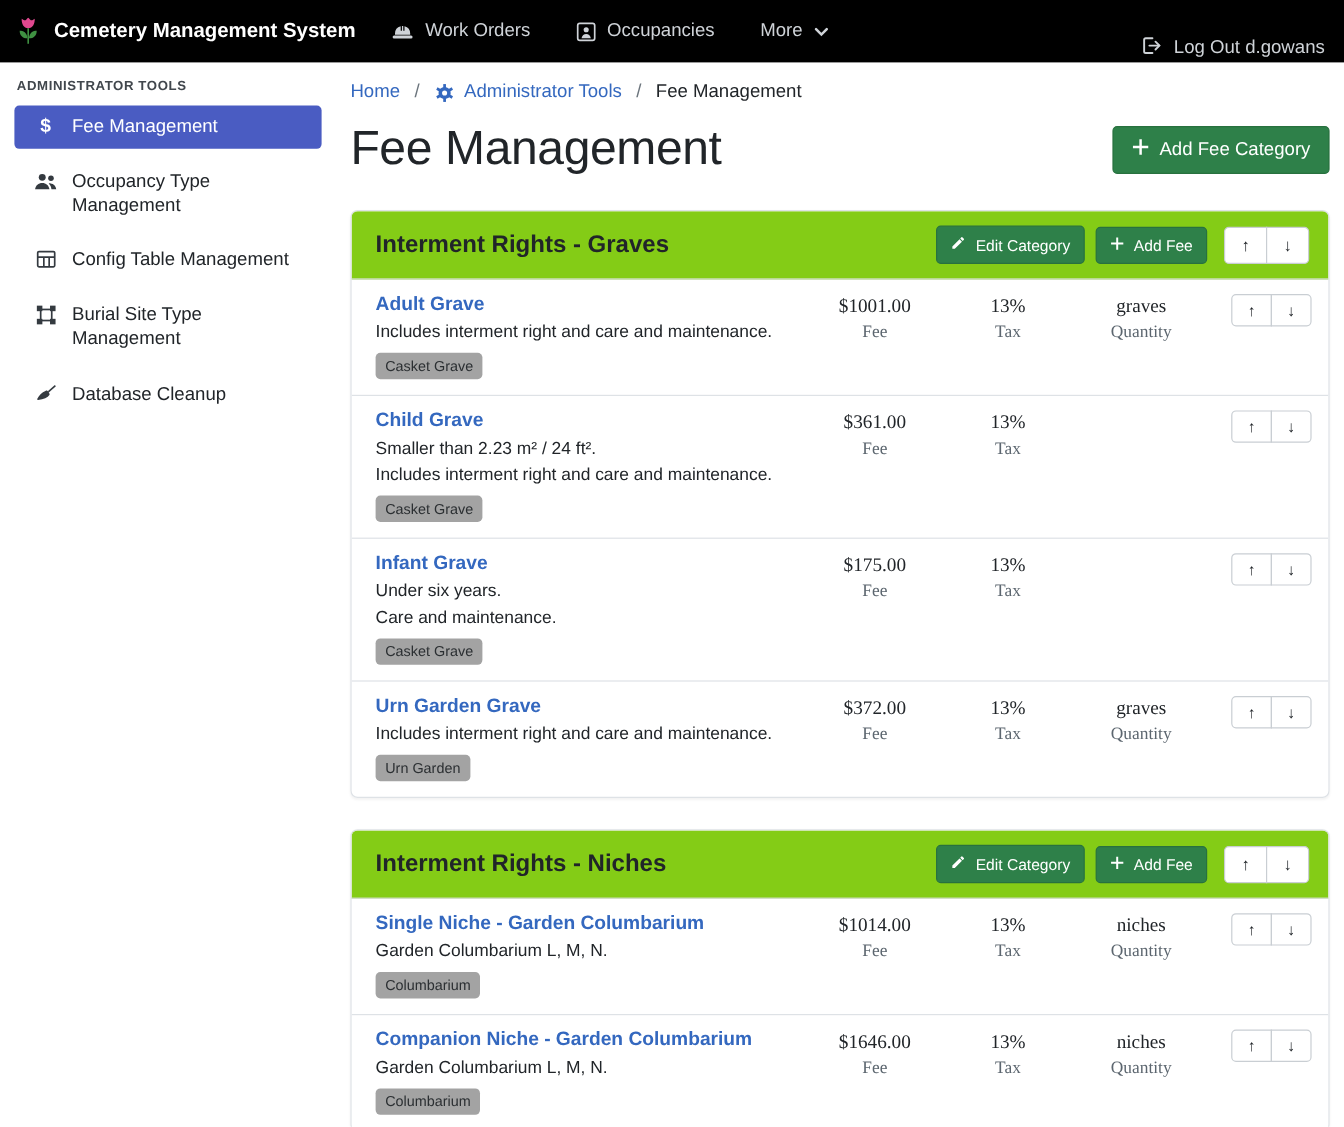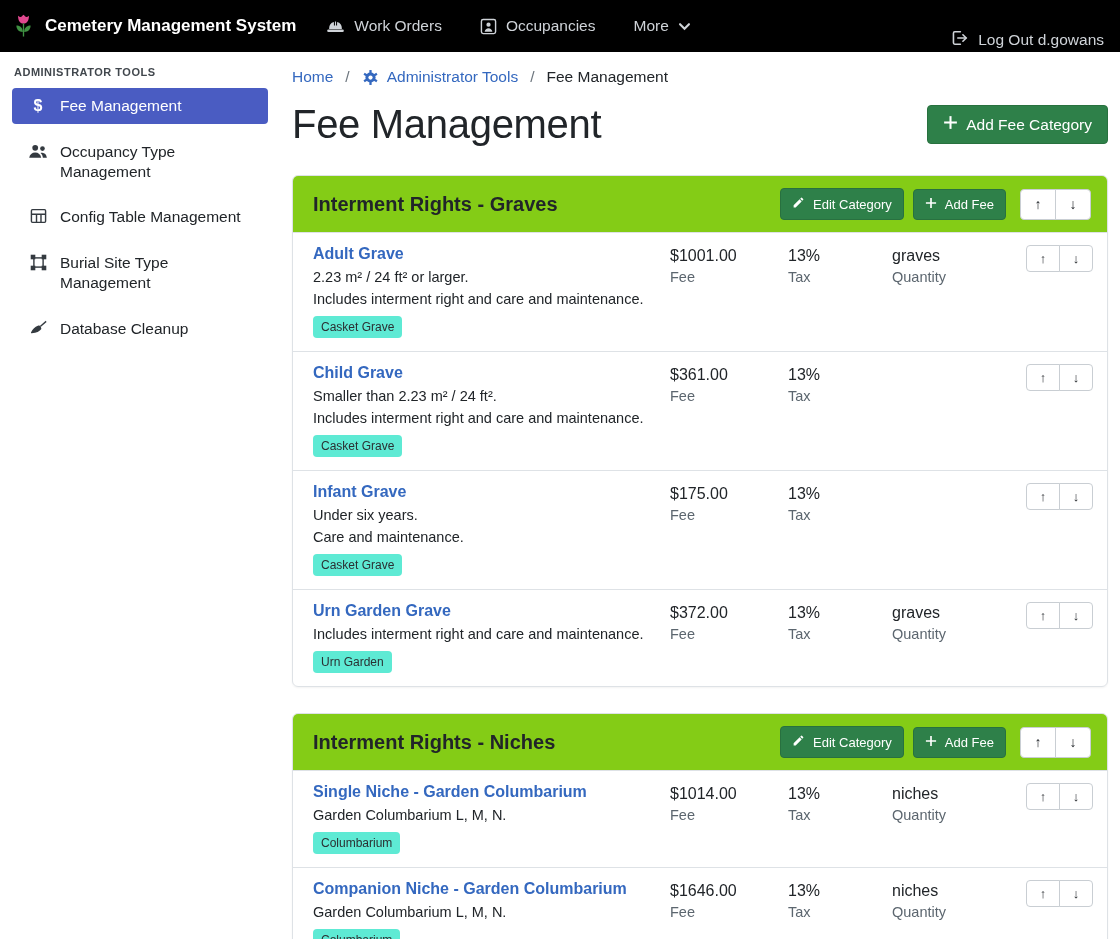--- a/index.html
+++ b/index.html
@@ -58,23 +58,23 @@
     display:inline-flex; align-items:center; justify-content:center; font-size:14px; }
   .arrow-group .btn-arrow:first-child { border-radius:4px 0 0 4px; }
   .arrow-group .btn-arrow:last-child { border-radius:0 4px 4px 0; margin-left:-1px; }
 
   .fee-row { display:flex; padding:12px 14px 13px 20px; border-bottom:1px solid #dee2e6; }
   .fee-row:last-child { border-bottom:none; }
   .fee-main { flex:1; padding-right:8px; }
   .fee-name { font-size:16px; font-weight:700; color:#3468bf; display:inline-block; }
   .fee-desc { font-size:14.5px; color:#212529; margin-top:6px; }
   .badge-line { margin-top:9px; }
-  .badge { display:inline-block; background:#5eead4; color:#2b2f32; font-size:12px;
+  .badge { display:inline-block; background:#a3a3a3; color:#2b2f32; font-size:12px;
     padding:4px 8px; border-radius:4px; }
-  .fee-col { flex:0 0 auto; text-align:left; padding-top:2px; }
+  .fee-col { flex:0 0 auto; text-align:center; padding-top:2px;font-family:Liberation Serif, serif; }
   .col-fee { width:118px; } .col-tax { width:104px; } .col-qty { width:118px; }
   .fee-val { font-size:16px; color:#212529; }
   .fee-lbl { font-size:14.5px; color:#5c666f; margin-top:4px; }
   .row-arrows { flex:0 0 78px; display:flex; justify-content:flex-end; align-items:flex-start; }
   .row-arrows .btn-arrow { width:34px; height:27px; font-size:13px; }
 </style>
 </head>
 <body>
 
 <nav class="navbar">
@@ -248,21 +248,20 @@
             </button>
           <button class="btn-arrow">
               <span>↓</span>
             </button>
         </div>
       </div>
 
       <div class="fee-row">
         <div class="fee-main">
           <a href="#" class="fee-name">Adult Grave</a>
-          <div class="fee-desc">2.23 m² / 24 ft² or larger.</div>
           <div class="fee-desc">Includes interment right and care and maintenance.</div>
           <div class="badge-line"><span class="badge">Casket Grave</span></div>
         </div>
         <div class="fee-col col-fee">
           <div class="fee-val">$1001.00</div>
           <div class="fee-lbl">Fee</div>
         </div>
         <div class="fee-col col-tax">
           <div class="fee-val">13%</div>
           <div class="fee-lbl">Tax</div>

